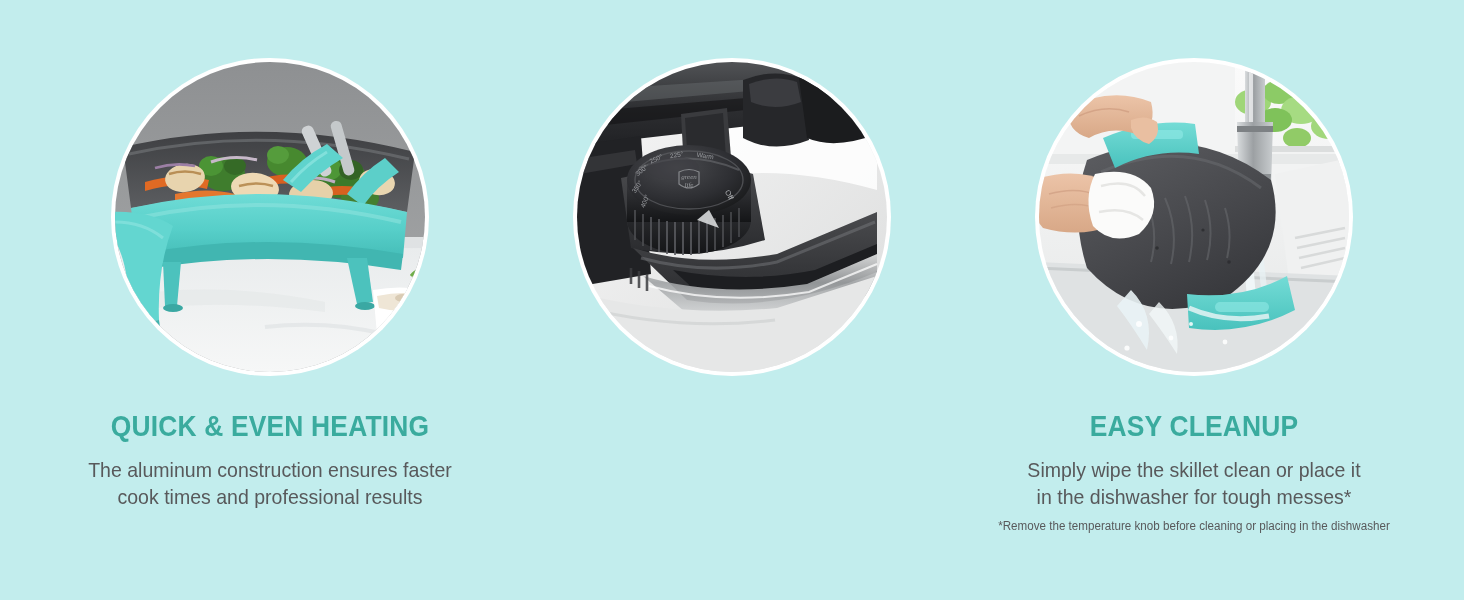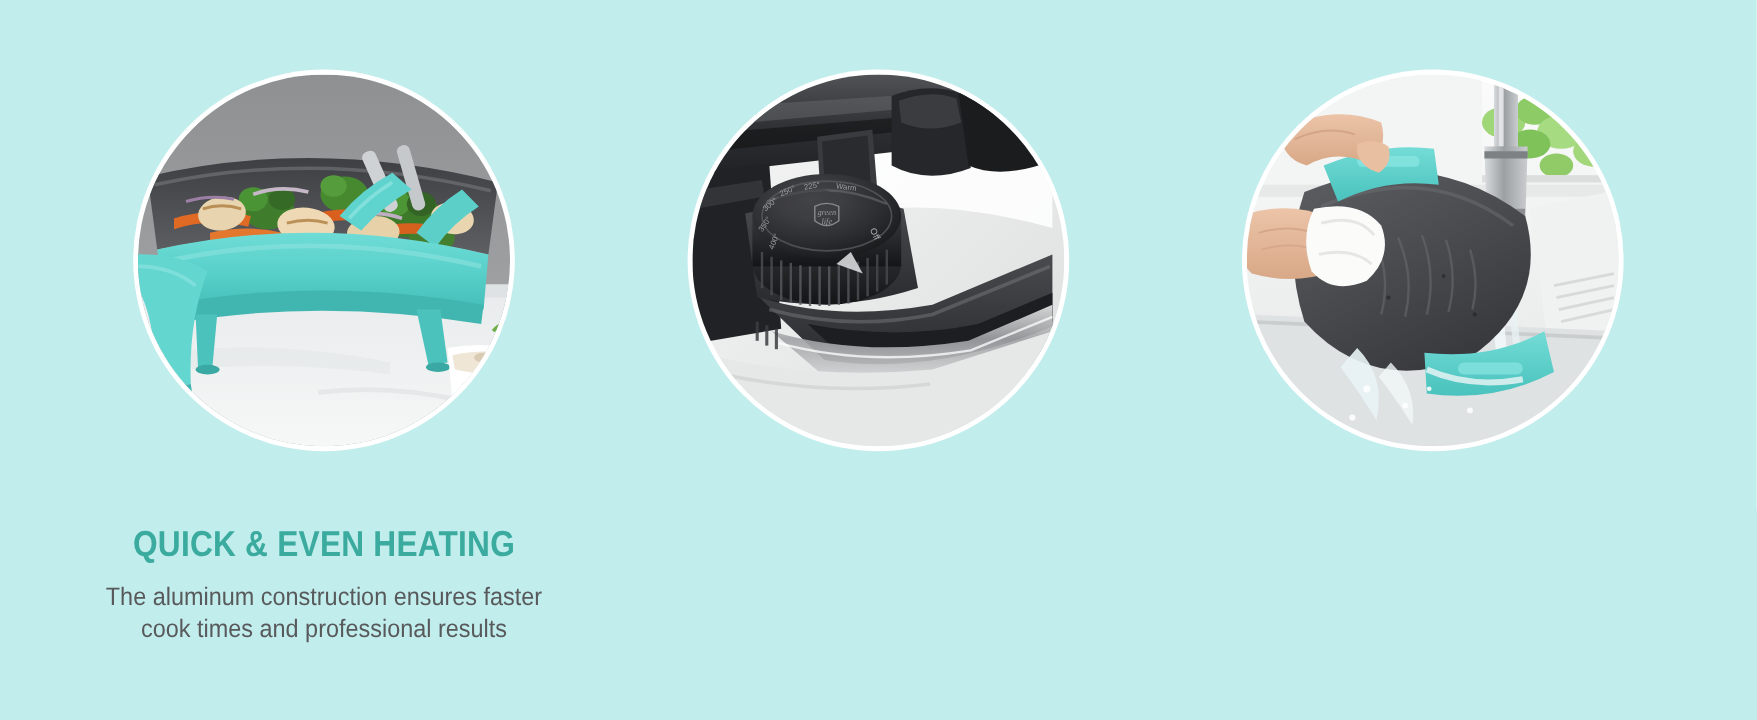--- a/index.html
+++ b/index.html
@@ -54,21 +54,20 @@
   }
   .photo svg { display: block; }
 
   
   .text-block {
     position: absolute;
     left: 0;
     top: 410px;
     width: 488px;
     text-align: center;
-    margin-top: 28px;
   }
   .feature-title {
     margin: 0;
     color: #3aab9e;
     font-size: 30px;
     line-height: 32px;
     font-weight: bold;
     letter-spacing: 0.2px;
     font-family: "Liberation Sans Narrow", "Liberation Sans", sans-serif;
     transform: scaleX(0.88);
@@ -420,15 +419,23 @@
             <circle cx="132" cy="276" r="2.4"></circle>
             <circle cx="88" cy="286" r="2.6"></circle>
             <circle cx="152" cy="262" r="2"></circle>
             <circle cx="186" cy="280" r="2.4"></circle>
           </g>
           <path d="M150 246 Q186 262 230 254" stroke="#eef5f6" stroke-width="5" fill="none" opacity="0.8"></path>
         </svg>
       </div>
     </div>
 
+    <div class="text-block">
+      <h3 class="feature-title">EASY CLEANUP</h3>
+      <p class="feature-desc">
+        <span>Simply wipe the skillet clean or place it</span><br>
+        <span>in the dishwasher for tough messes*</span>
+      </p>
+      <p class="feature-note">*Remove the temperature knob before cleaning or placing in the dishwasher</p>
+    </div>
   </div>
 
 </div>
 
 </body></html>

